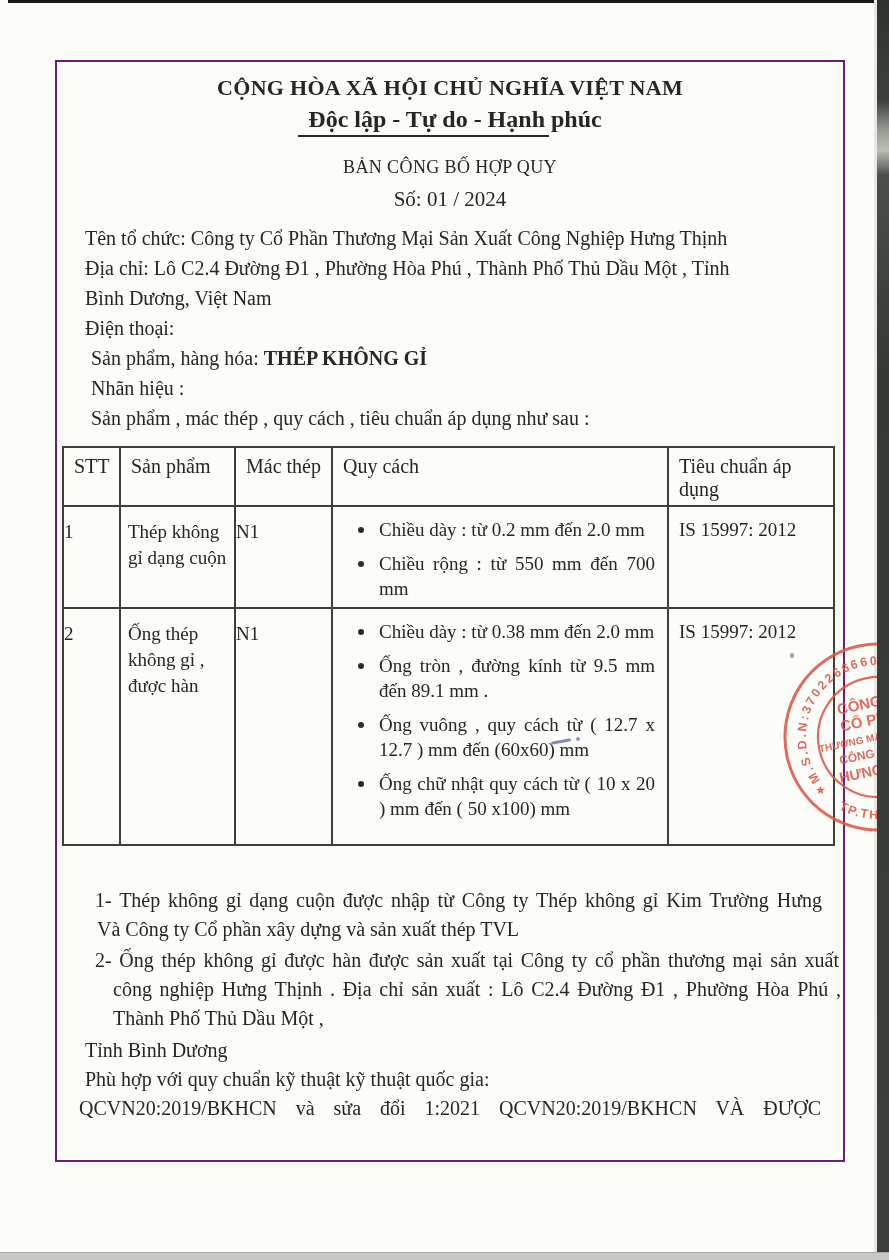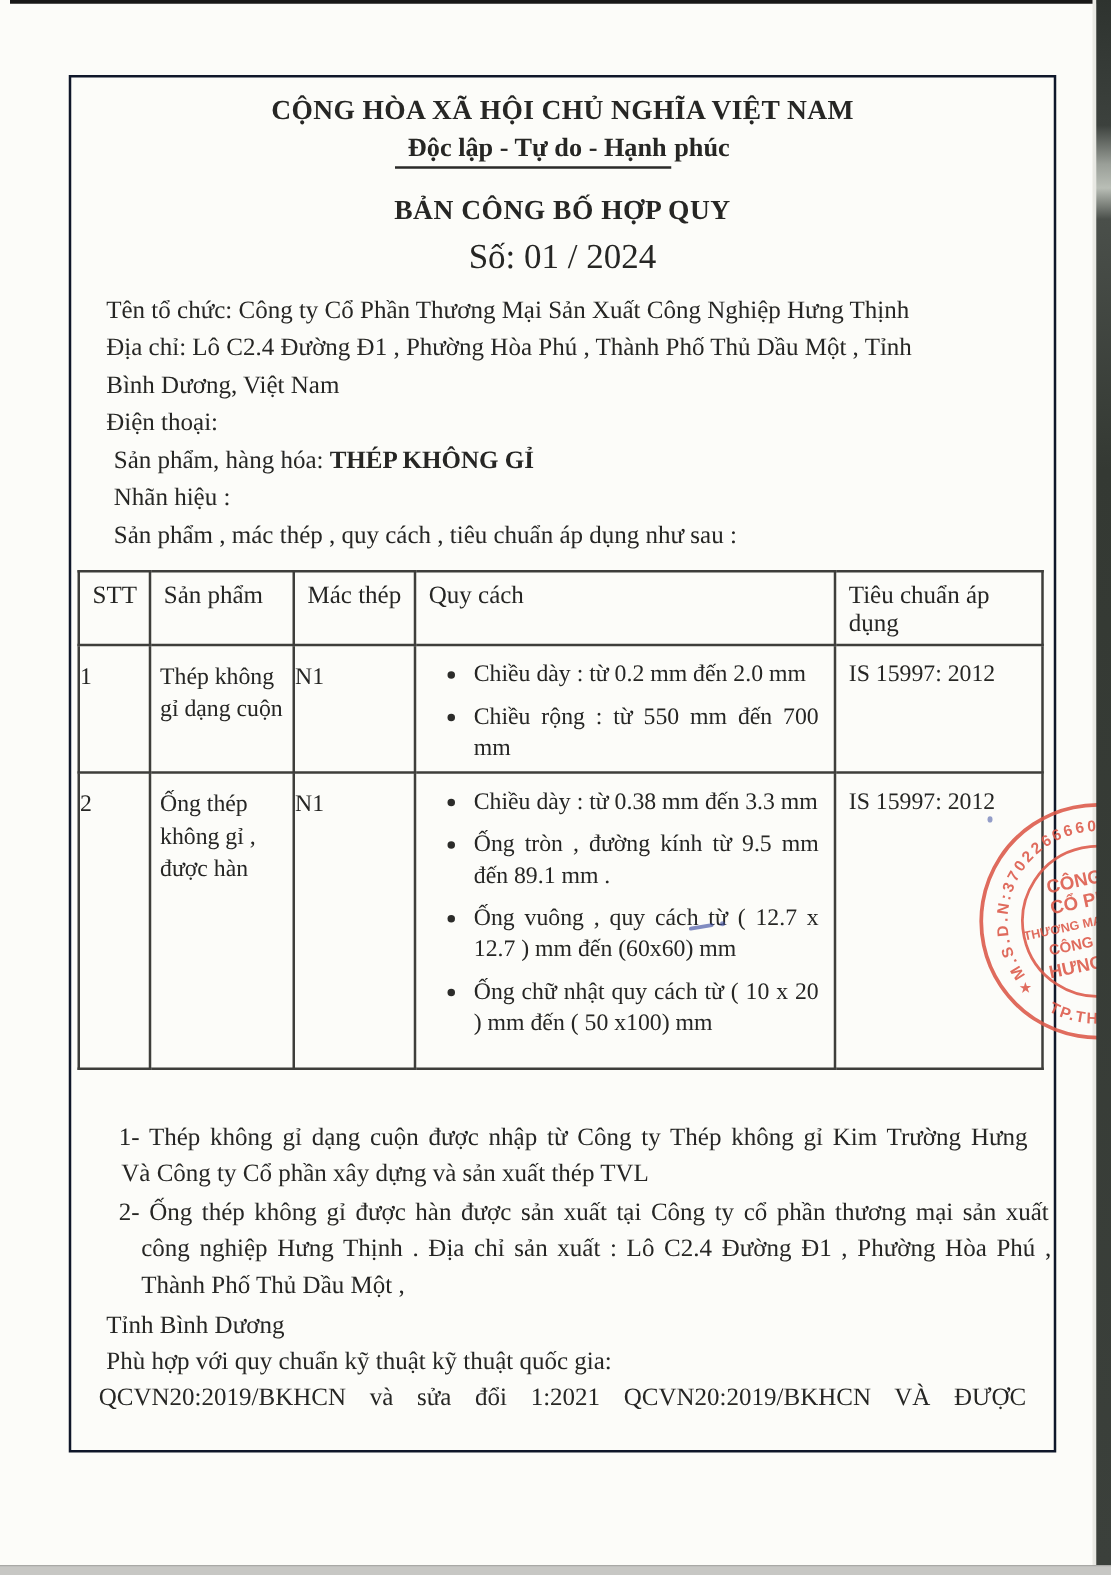--- a/index.html
+++ b/index.html
@@ -17,30 +17,30 @@
   .scan-right-band {
     position:absolute; right:0; top:0; width:12px; height:1253px;
     background:linear-gradient(to bottom,#2e332f 0%,#3c413d 8%,#9a9f98 10.5%,#b9beb6 12%,#4a4f4a 14%,#343933 30%,#3b403b 100%);
   }
   .scan-right-gap { position:absolute; right:12px; top:0; width:3px; height:1253px; background:#e9e9e4; }
   .scan-bottom-band { position:absolute; left:0; bottom:0; width:889px; height:8px; background:#c7c7c4; border-top:1px solid #a9a9a6; }
 
   .frame {
     position:absolute; left:55px; top:60px;
     width:790px; height:1102px;
-    border:2px solid #0f172a;
+    border:2px solid #701a75;
   }
 
   .doc-header { text-align:center; padding-top:13px; }
   .republic { font-size:22px; font-weight:bold; letter-spacing:.3px; }
-  .motto { font-size:21px; font-weight:bold; margin-top:5px; }
+  .motto { font-size:24px; font-weight:bold; margin-top:5px; }
   .motto .underlined { border-bottom:2px solid #2a2a28; padding:0 4px 3px 10px; }
   .motto .tail { padding-left:2px; }
-  .doc-title { font-size:22px; font-weight:bold; margin-top:24px; letter-spacing:.4px; }
-  .doc-number { font-size:28px; margin-top:9px; }
+  .doc-title { font-size:18px; font-weight:normal; margin-top:24px; letter-spacing:.4px; }
+  .doc-number { font-size:21px; margin-top:9px; }
 
   .info { margin:11px 0 0 28px; width:742px; font-size:20px; line-height:30px; }
   .info .indent { padding-left:6px; }
   .bold { font-weight:bold; }
 
   table.products {
     margin:13px 0 0 5px;
     border-collapse:collapse;
     width:771px;
     table-layout:fixed;
@@ -155,21 +155,21 @@
         </tr>
         <tr class="row-2">
           <td class="c-stt">2</td>
           <td class="c-product">Ống thép không gỉ , được hàn</td>
           <td class="c-grade">N1</td>
           <td class="c-specs">
             <div class="spec">
                 <span class="dot">
                   <i></i>
                 </span>
-                <span class="txt">Chiều dày : từ 0.38 mm đến 3.3 mm</span>
+                <span class="txt">Chiều dày : từ 0.38 mm đến 2.0 mm</span>
               </div>
             <div class="spec">
                 <span class="dot">
                   <i></i>
                 </span>
                 <span class="txt">Ống tròn , đường kính từ 9.5 mm đến 89.1 mm .</span>
               </div>
             <div class="spec">
                 <span class="dot">
                   <i></i>

